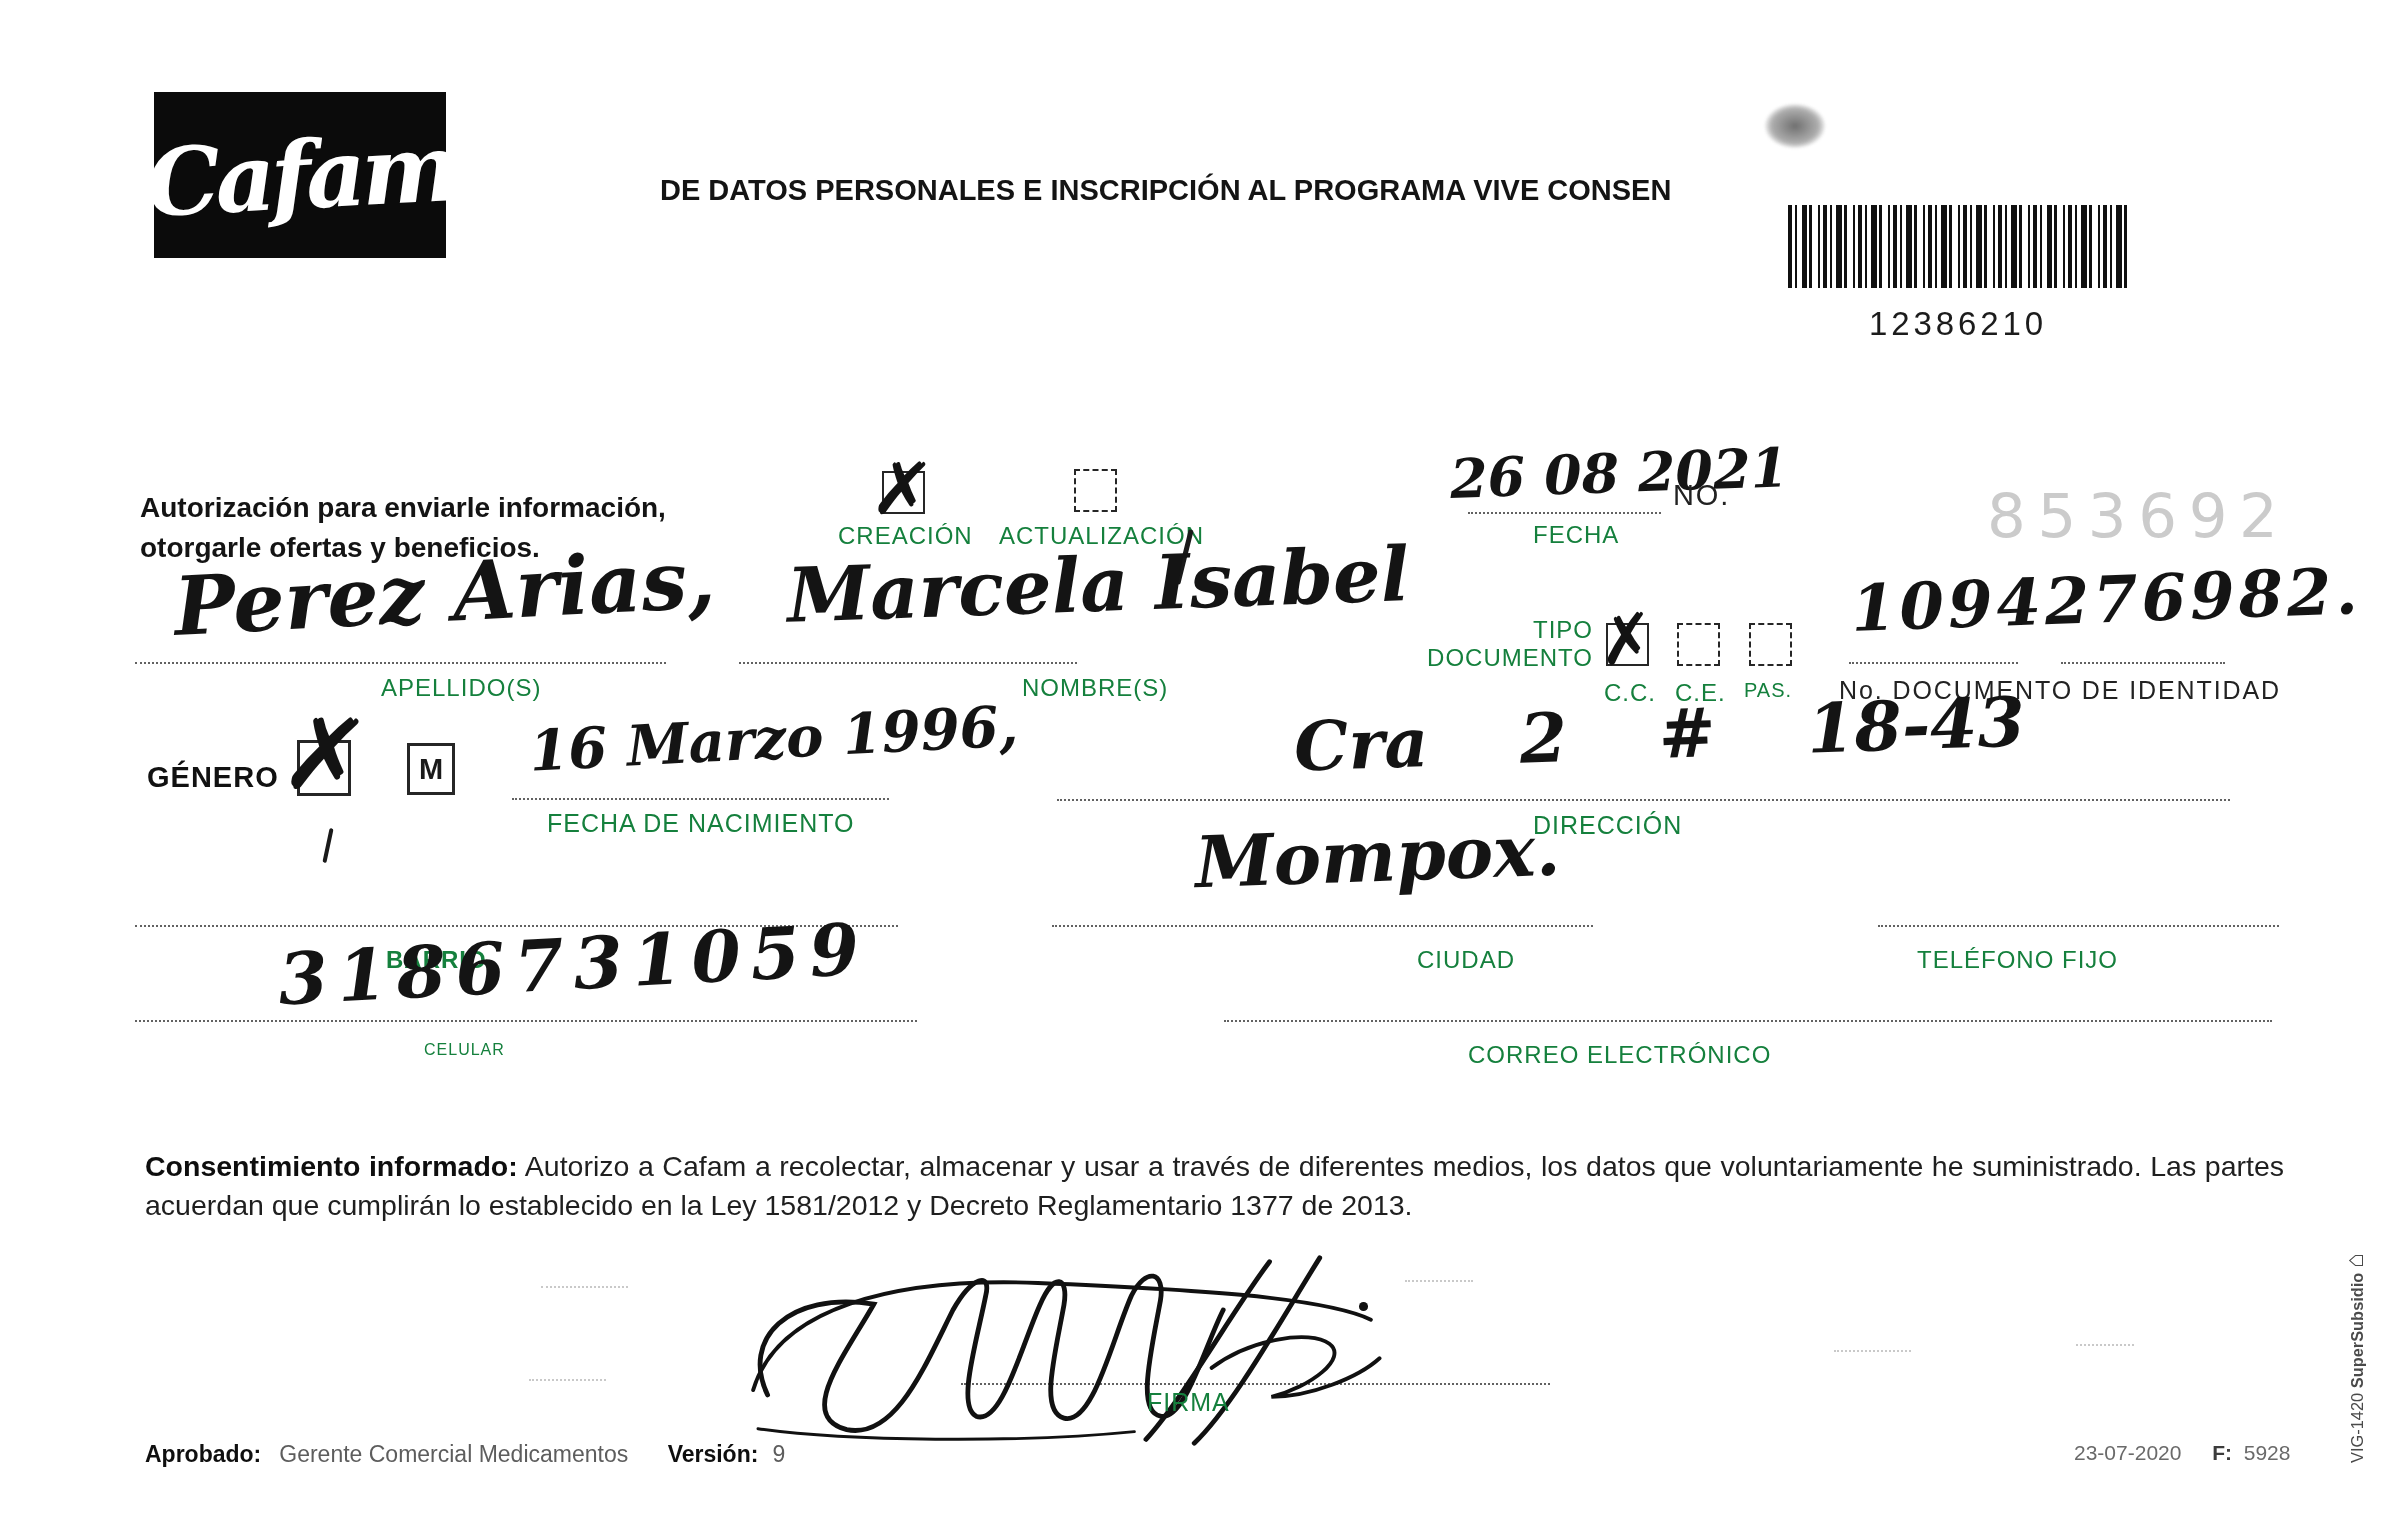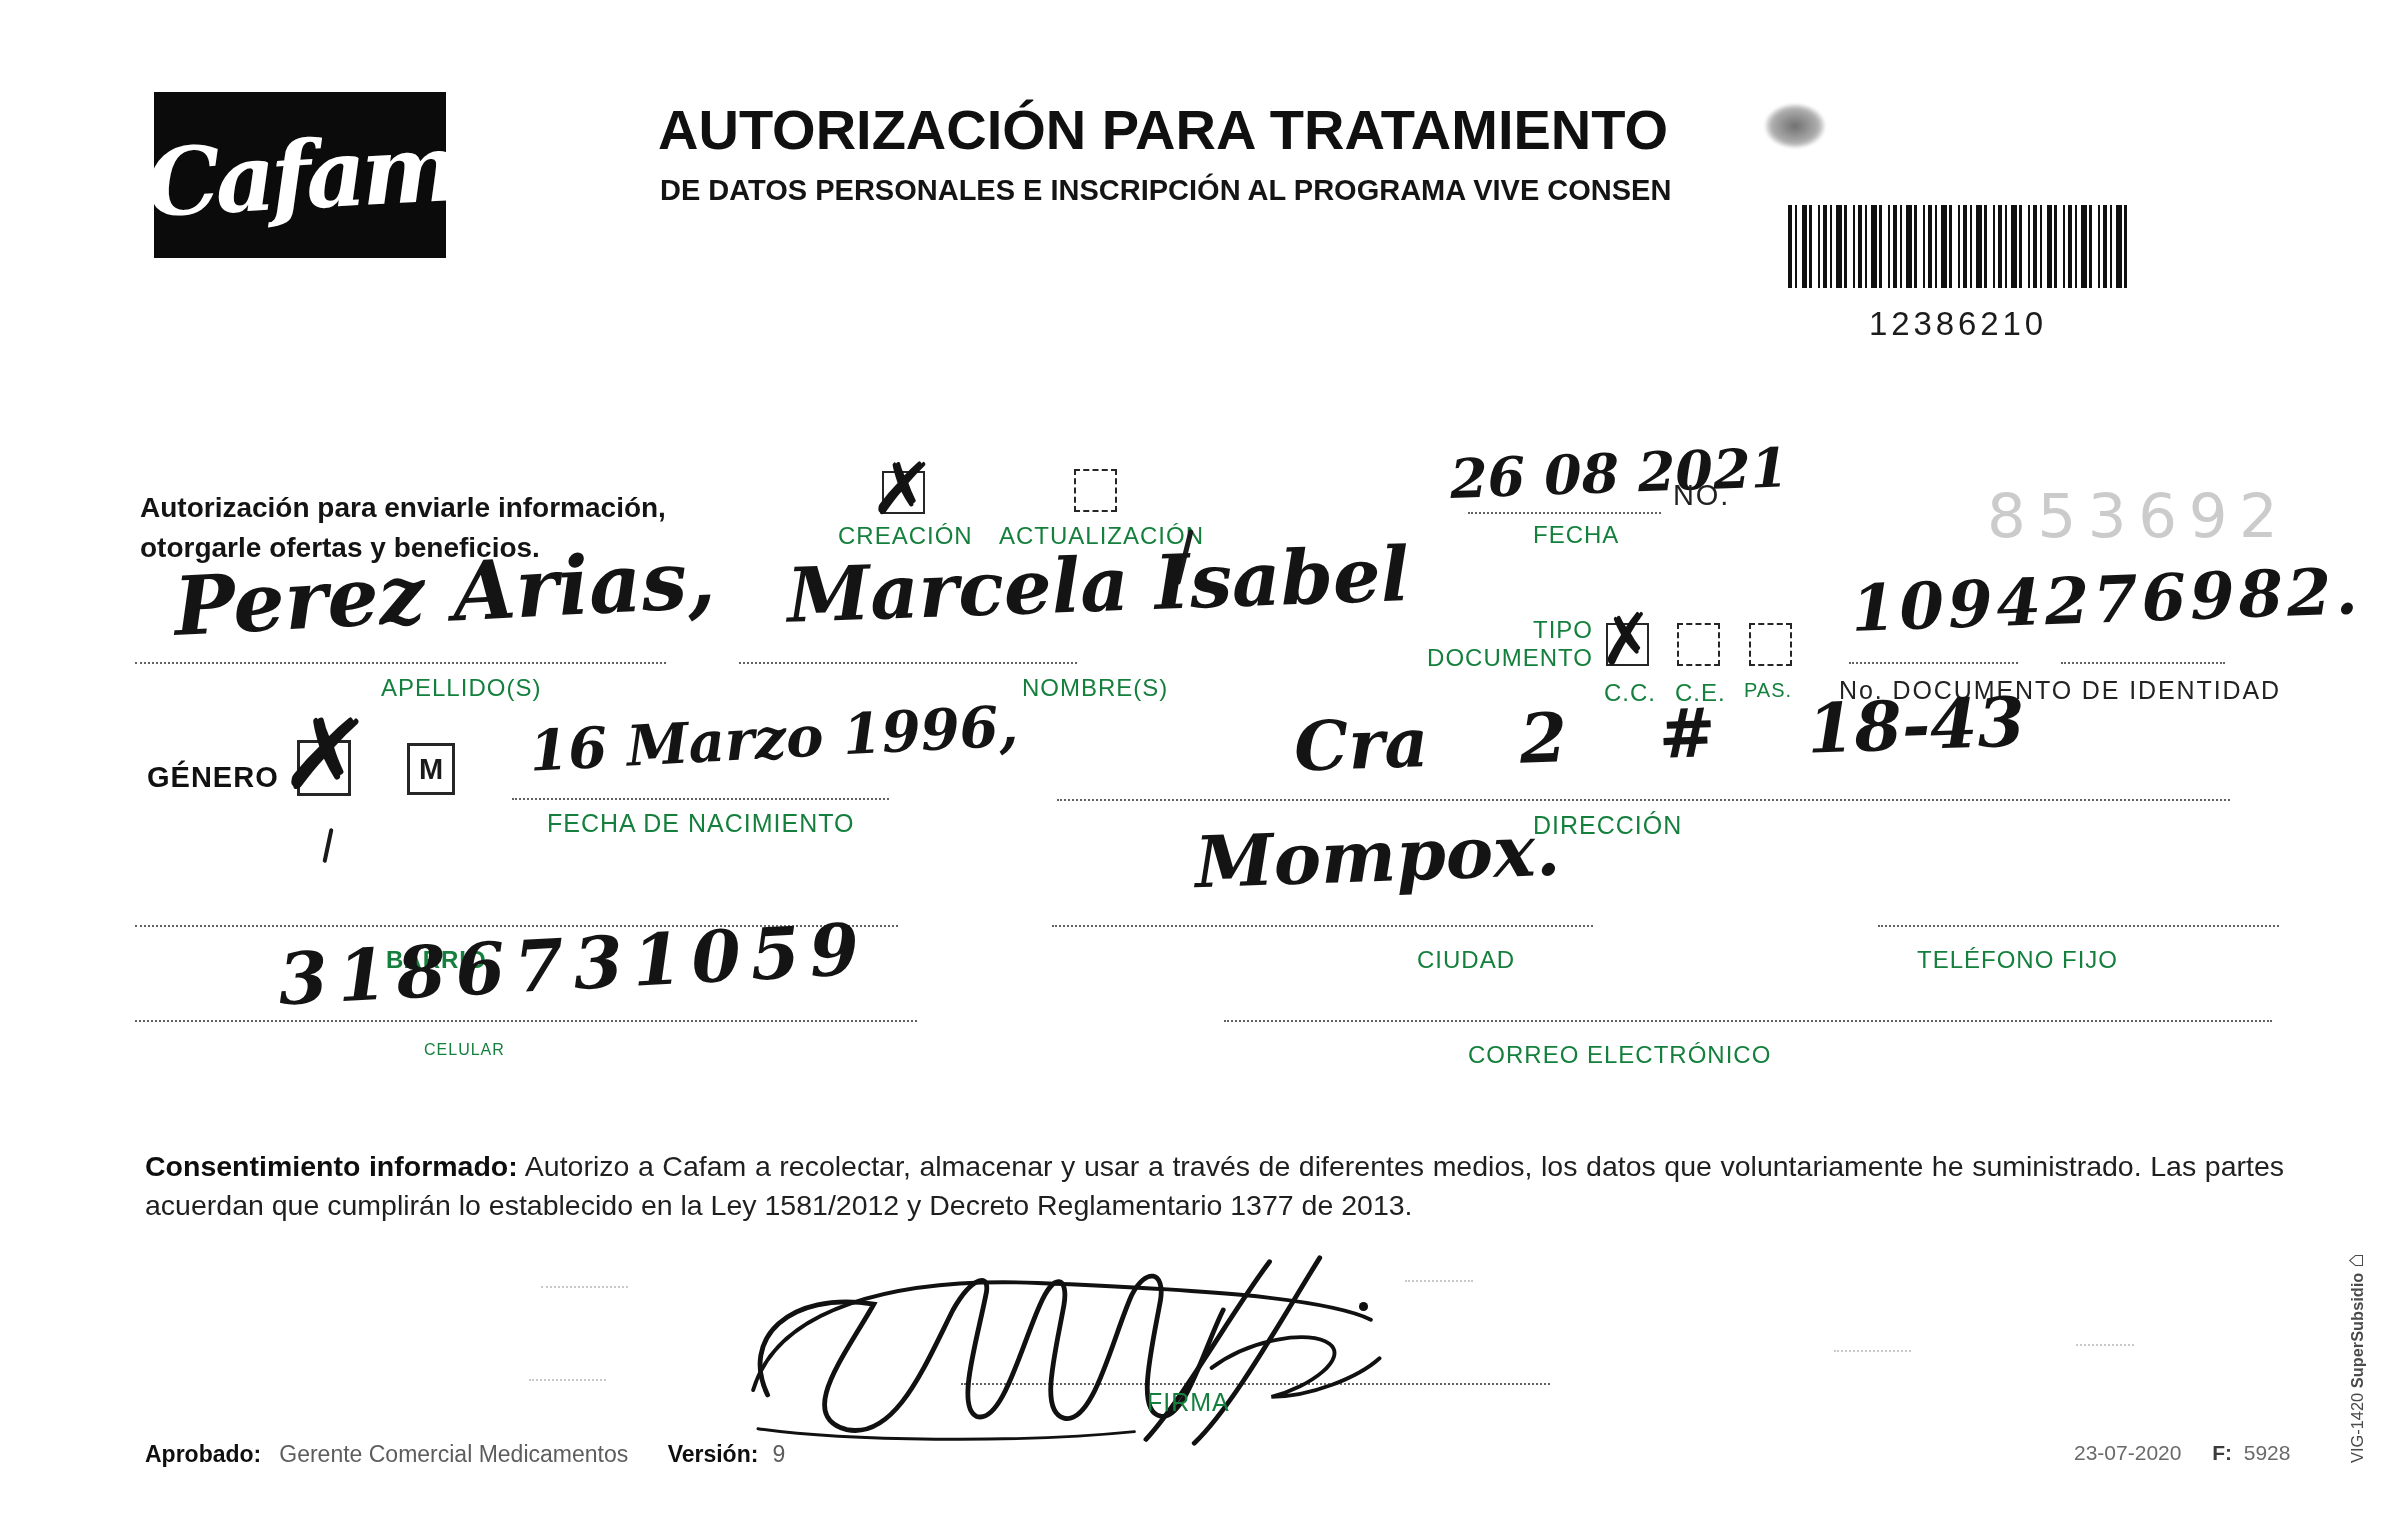--- a/index.html
+++ b/index.html
@@ -33,21 +33,20 @@
 </style>
 </head>
 <body>
 
 <div id="canvas">
 
   <div id="logo-box" class="abs" style="left:154px;top:92px;width:292px;height:166px;">
     <span id="logo-script">Cafam</span>
   </div>
 
-  <div class="abs" style="left:658px;top:97px;font-size:56px;font-weight:800;color:#101010;white-space:nowrap;">AUTORIZACIÓN PARA TRATAMIENTO</div>
   <div class="abs" style="left:660px;top:174px;font-size:29px;font-weight:bold;color:#141414;white-space:nowrap;">DE DATOS PERSONALES E INSCRIPCIÓN AL PROGRAMA VIVE CONSEN</div>
 
   <div id="smudge" class="abs" style="left:1765px;top:104px;width:60px;height:44px;"></div>
 
   <div id="barcode" class="abs" style="left:1788px;top:205px;width:340px;height:83px;"></div>
   <div class="abs" style="left:1788px;top:305px;width:340px;text-align:center;font-size:33px;letter-spacing:3.9px;color:#1c1c1c;">12386210</div>
 
   <div class="abs" style="left:140px;top:488px;font-size:28px;font-weight:bold;color:#141414;line-height:40px;">
     <div>Autorización para enviarle información,</div>
     <div>otorgarle ofertas y beneficios.</div>

